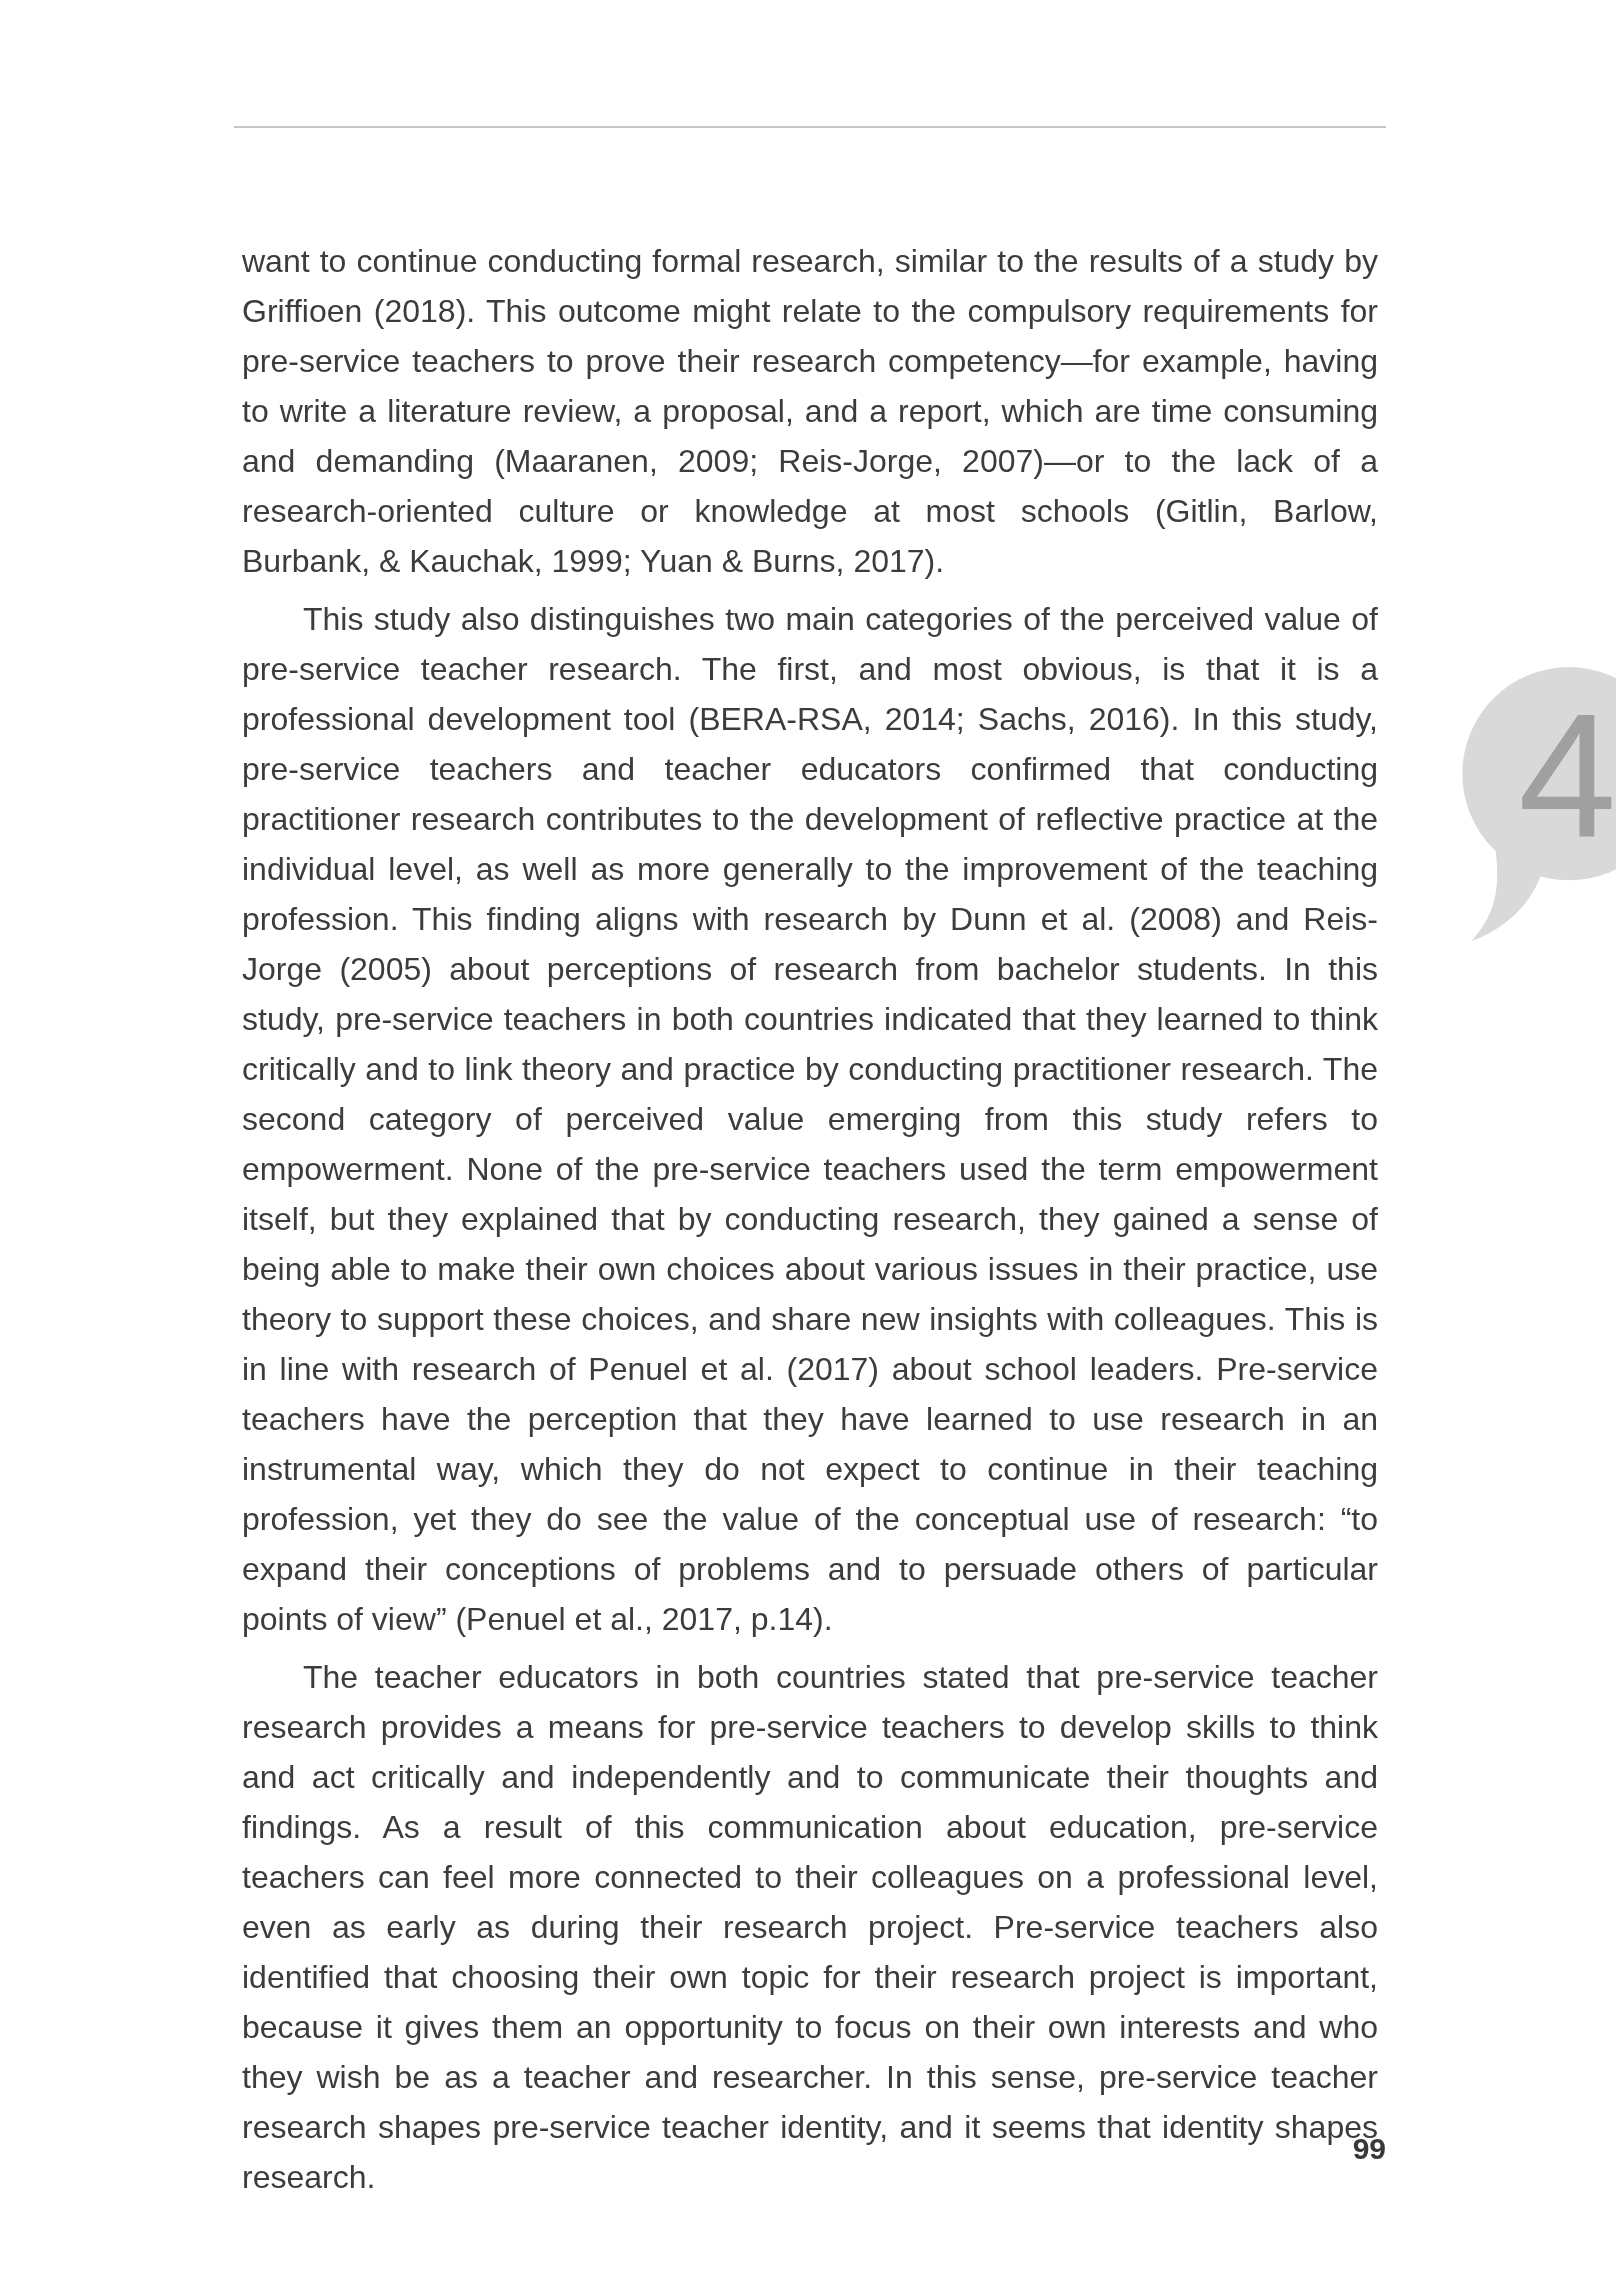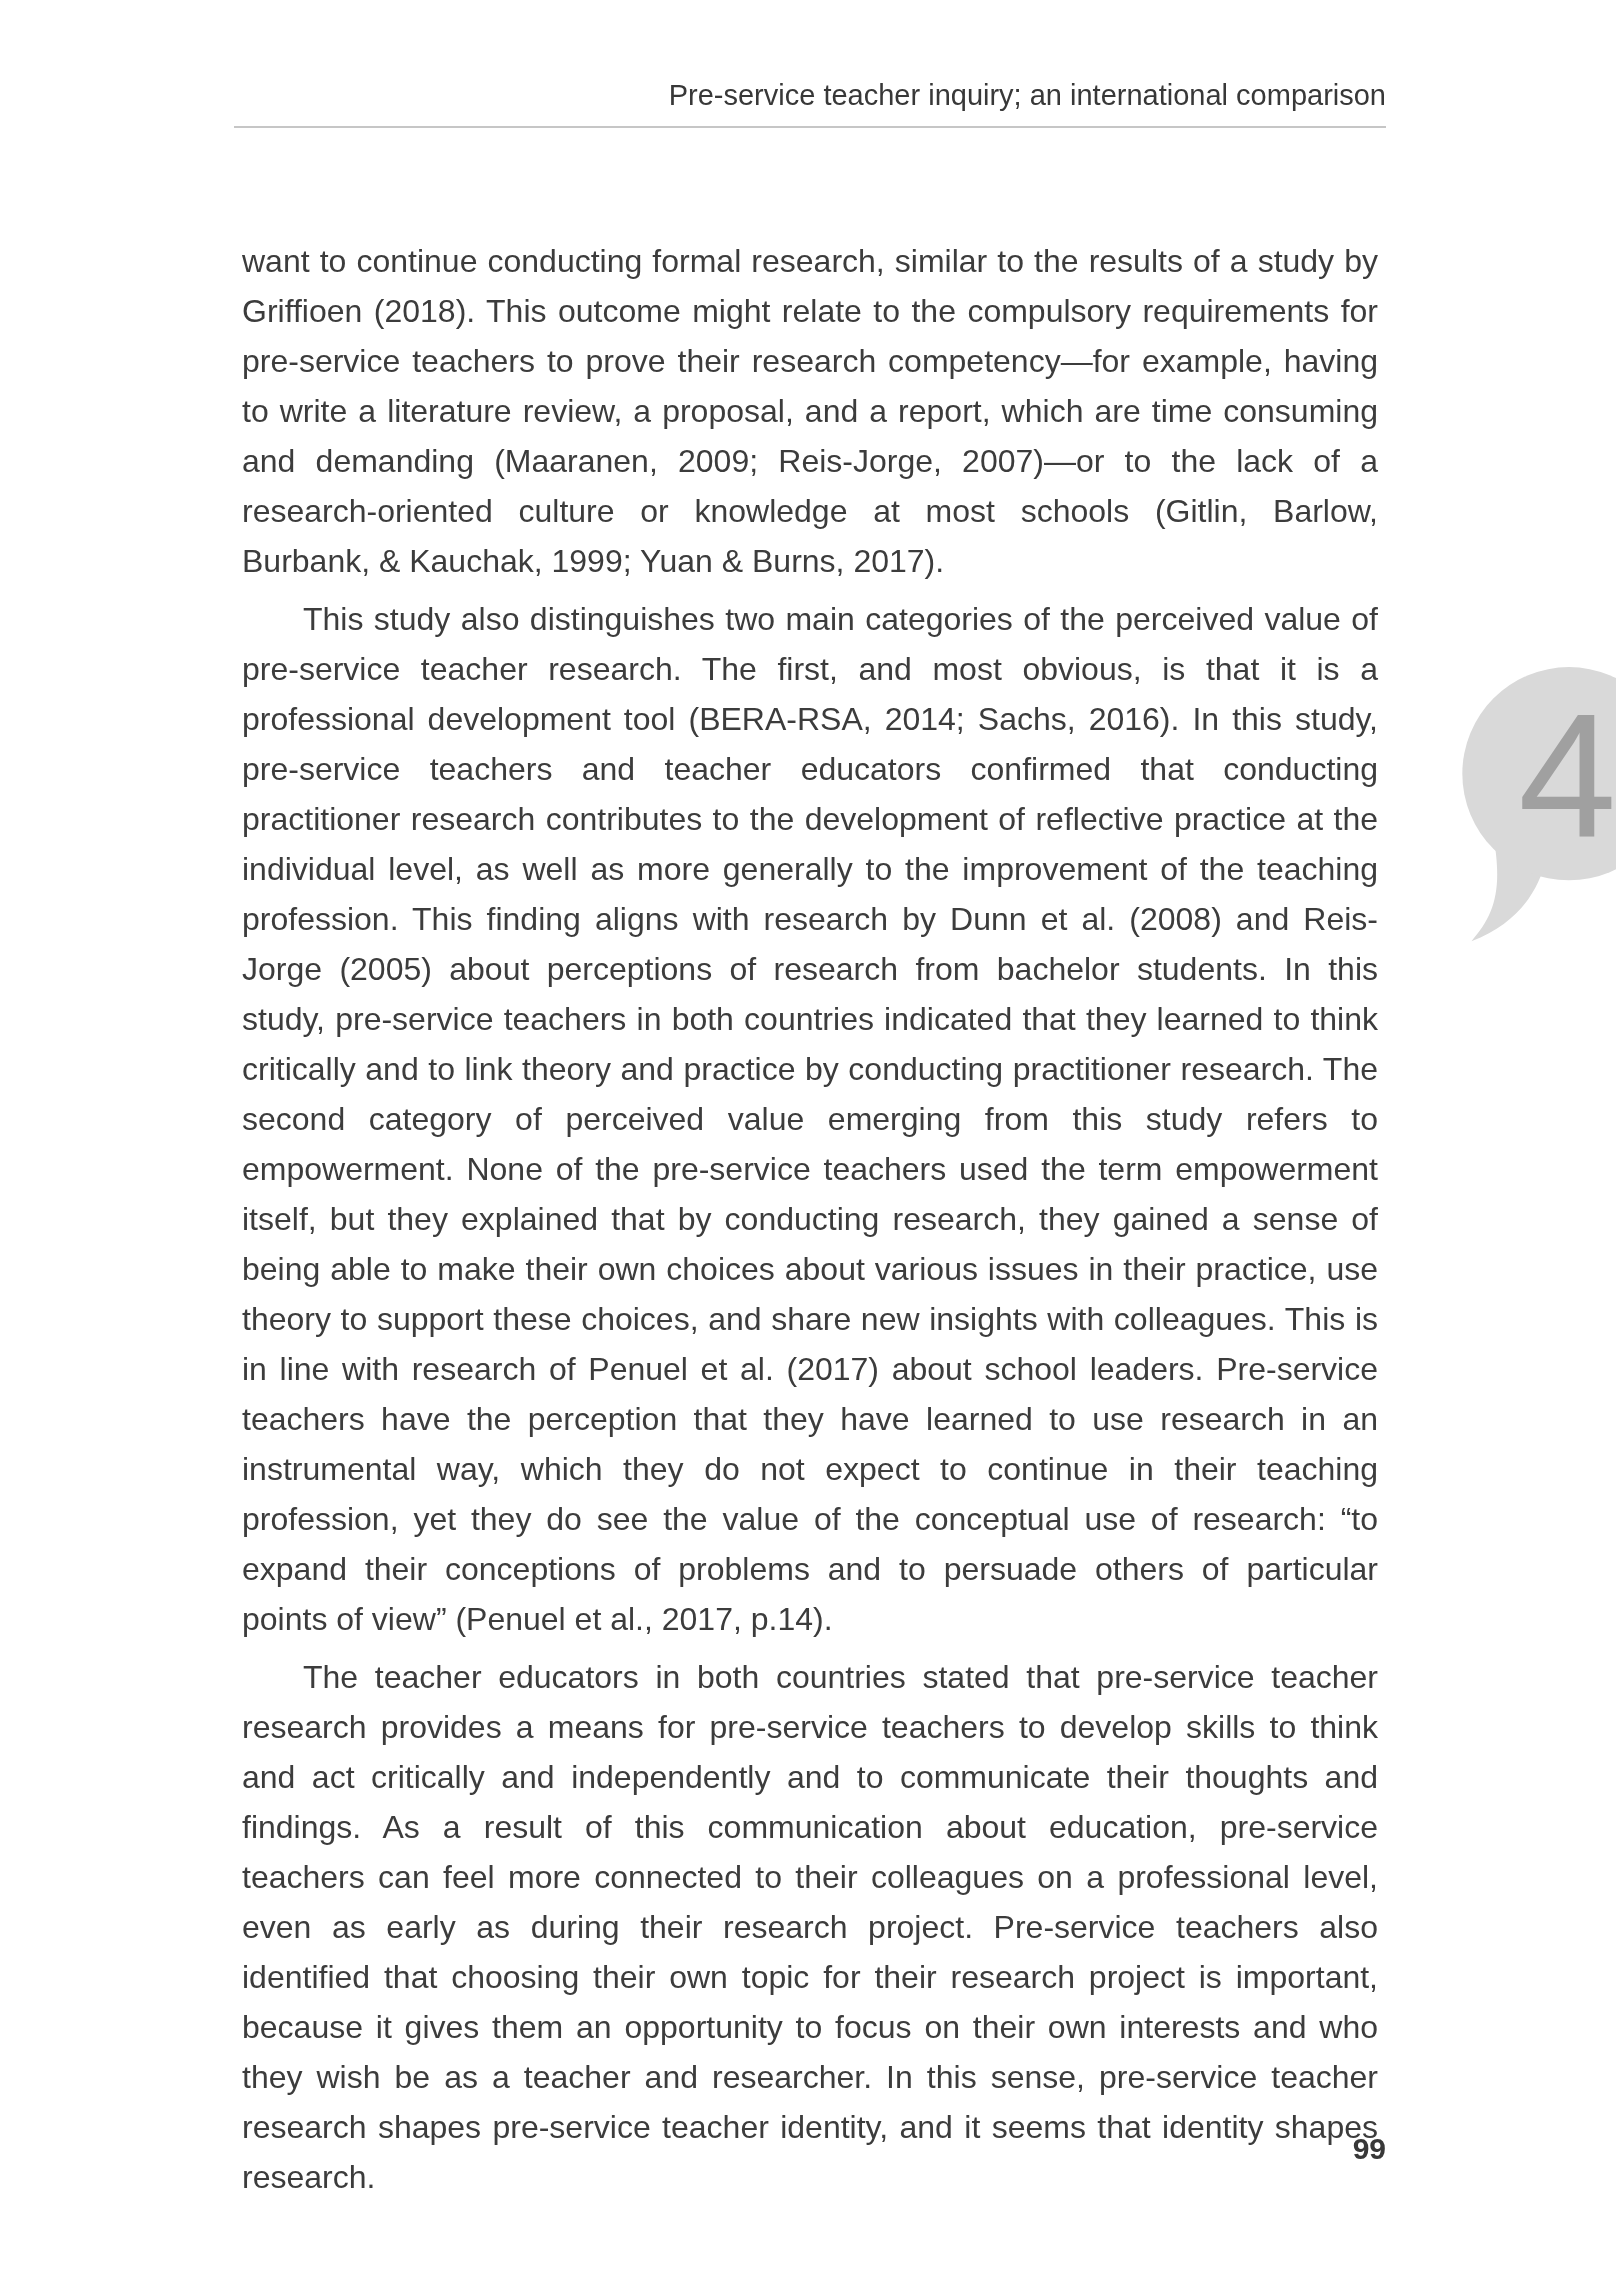--- a/index.html
+++ b/index.html
@@ -73,21 +73,20 @@
     font-size: 30px;
     font-weight: bold;
     color: #383838;
   }
 </style>
 </head>
 <body>
 
 <div class="page">
 
-  <div class="running-head">Pre-service teacher inquiry; an international comparison</div>
 
   <div class="head-rule"></div>
 
   <div class="body-text">
     <p>want to continue conducting formal research, similar to the results of a study by Griffioen (2018). This outcome might relate to the compulsory requirements for pre-service teachers to prove their research competency—for example, having to write a literature review, a proposal, and a report, which are time consuming and demanding (Maaranen, 2009; Reis-Jorge, 2007)—or to the lack of a research-oriented culture or knowledge at most schools (Gitlin, Barlow, Burbank, &amp; Kauchak, 1999; Yuan &amp; Burns, 2017).</p>
     <p class="indented">This study also distinguishes two main categories of the perceived value of pre-service teacher research. The first, and most obvious, is that it is a professional development tool (BERA-RSA, 2014; Sachs, 2016). In this study, pre-service teachers and teacher educators confirmed that conducting practitioner research contributes to the development of reflective practice at the individual level, as well as more generally to the improvement of the teaching profession. This finding aligns with research by Dunn et al. (2008) and Reis-Jorge (2005) about perceptions of research from bachelor students. In this study, pre-service teachers in both countries indicated that they learned to think critically and to link theory and practice by conducting practitioner research. The second category of perceived value emerging from this study refers to empowerment. None of the pre-service teachers used the term empowerment itself, but they explained that by conducting research, they gained a sense of being able to make their own choices about various issues in their practice, use theory to support these choices, and share new insights with colleagues. This is in line with research of Penuel et al. (2017) about school leaders. Pre-service teachers have the perception that they have learned to use research in an instrumental way, which they do not expect to continue in their teaching profession, yet they do see the value of the conceptual use of research: “to expand their conceptions of problems and to persuade others of particular points of view” (Penuel et al., 2017, p.14).</p>
     <p class="indented">The teacher educators in both countries stated that pre-service teacher research provides a means for pre-service teachers to develop skills to think and act critically and independently and to communicate their thoughts and findings. As a result of this communication about education, pre-service teachers can feel more connected to their colleagues on a professional level, even as early as during their research project. Pre-service teachers also identified that choosing their own topic for their research project is important, because it gives them an opportunity to focus on their own interests and who they wish be as a teacher and researcher. In this sense, pre-service teacher research shapes pre-service teacher identity, and it seems that identity shapes research.</p>
   </div>
 
   <div class="chapter-bubble">

